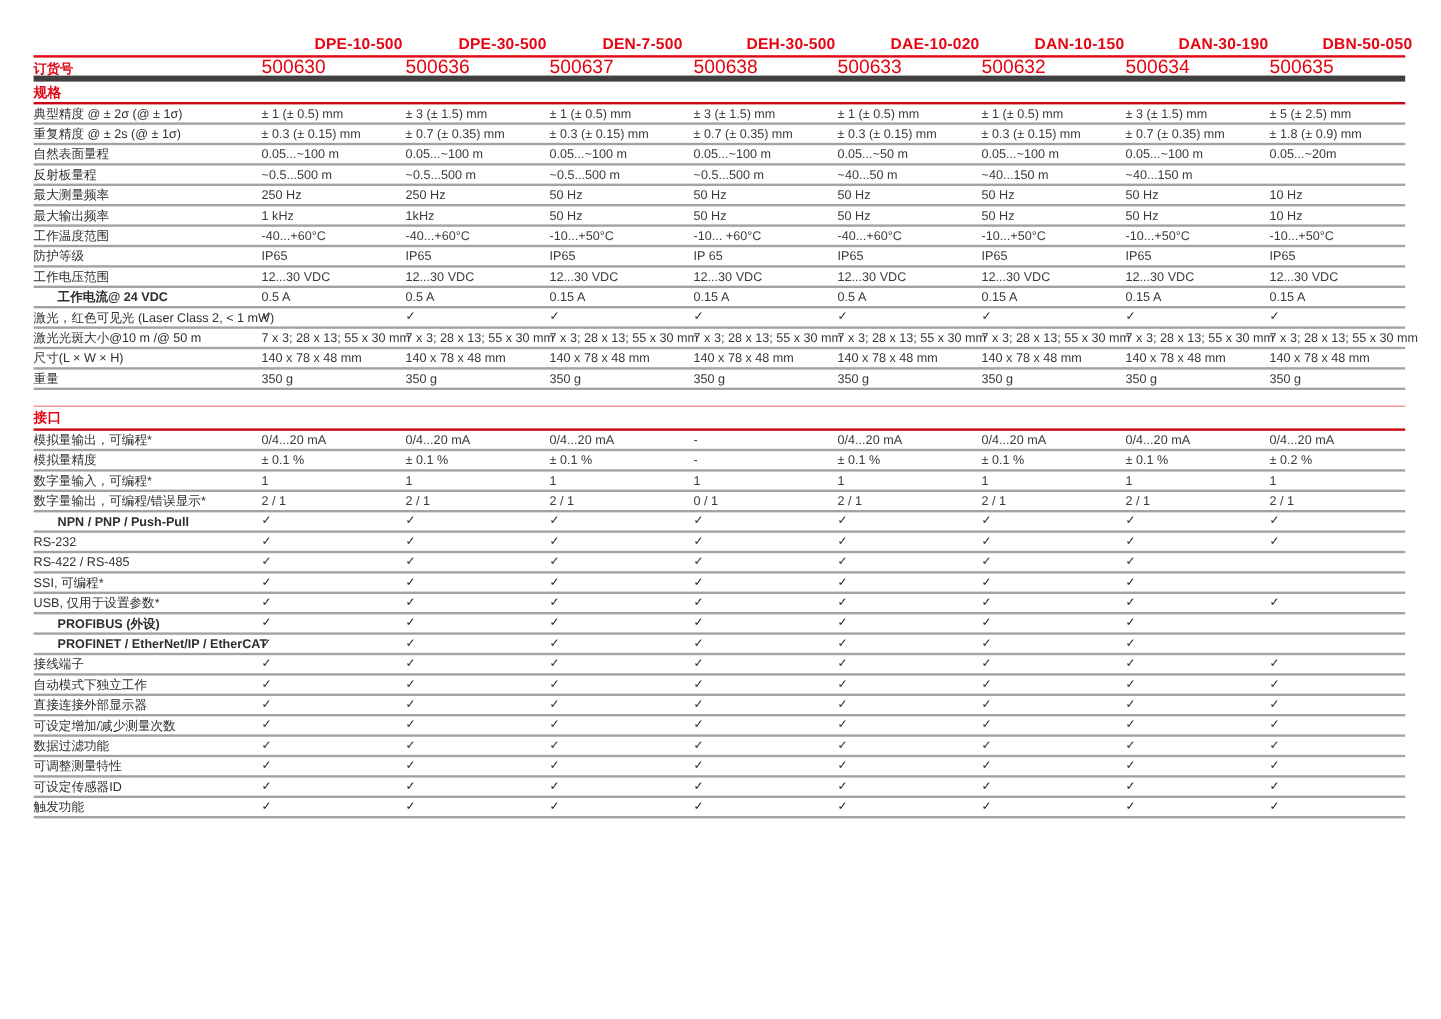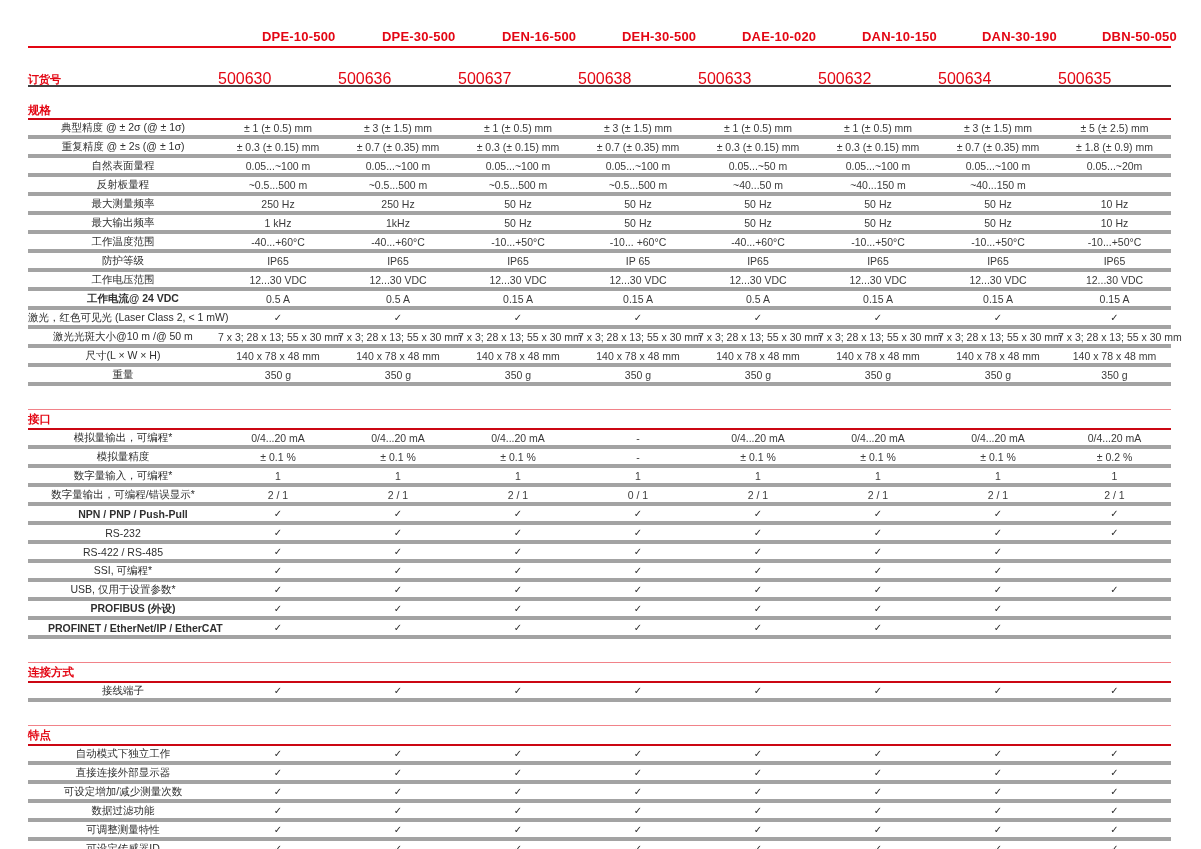--- a/index.html
+++ b/index.html
@@ -5,45 +5,45 @@
   html,body{margin:0;padding:0;background:#ffffff;}
   body{
     width:1201px;height:849px;position:relative;overflow:hidden;
     font-family:"Liberation Sans","DejaVu Sans",sans-serif;
     color:#3a3a3a;-webkit-font-smoothing:antialiased;
   }
   #table-root{position:absolute;left:28px;top:24px;width:1143px;}
   .grid-row{display:grid;grid-template-columns:190px repeat(7,120px) 113px;}
   .products-row{height:20px;align-items:end;border-bottom:2px solid #e30613;padding-bottom:2px;}
   .product-name{color:#e30613;font-weight:bold;font-size:13px;white-space:nowrap;letter-spacing:.2px;padding-left:44px;}
-  .order-row{height:15px;align-items:center;border-bottom:2px solid #404040;margin-top:22px;}
+  .order-row{height:15px;align-items:center;border-bottom:5px solid #404040;}
   .order-label{color:#e30613;font-weight:bold;font-size:11px;white-space:nowrap;}
   .order-cell{color:#e30613;font-size:16px;white-space:nowrap;}
   .section-header{
-    display:flex;align-items:center;height:18px;margin-top:23px;
+    display:flex;align-items:center;height:18px;margin-top:13px;
     color:#e30613;font-weight:bold;font-size:11.5px;
     border-top:1px solid rgba(227,6,19,.5);
     border-bottom:2px solid #cb0613;
   }
-  .section-header.first{height:15px;margin-top:16px;border-top:none;text-align:right;}
-  .data-row{height:15px;align-items:center;border-bottom:4px solid #a3a3a3;text-align:center;}
+  .section-header.first{height:15px;margin-top:2px;border-top:none;text-align:right;}
+  .data-row{height:15px;align-items:center;border-bottom:2px solid #a3a3a3;}
   .row-label{font-size:10.5px;color:#2f2f2f;white-space:nowrap;overflow:visible;}
   .row-label.indent{padding-left:20px;font-weight:bold;}
   .cell{font-size:10.5px;color:#3a3a3a;white-space:nowrap;overflow:visible;}
   .cell.check{font-size:10px;color:#2b2b2b;}
 </style>
 </head>
 <body>
 
 <div id="table-root">
     <div class="grid-row products-row">
       <div></div>
       <div class="product-name">DPE-10-500</div>
       <div class="product-name">DPE-30-500</div>
-      <div class="product-name">DEN-16-500</div>
+      <div class="product-name">DEN-7-500</div>
       <div class="product-name">DEH-30-500</div>
       <div class="product-name">DAE-10-020</div>
       <div class="product-name">DAN-10-150</div>
       <div class="product-name">DAN-30-190</div>
       <div class="product-name">DBN-50-050</div>
     </div>
     <div class="grid-row order-row">
       <div class="order-label">订货号</div>
       <div class="order-cell">500630</div>
       <div class="order-cell">500636</div>
@@ -324,33 +324,31 @@
       <div class="row-label indent">PROFINET / EtherNet/IP / EtherCAT</div>
       <div class="cell check">✓</div>
       <div class="cell check">✓</div>
       <div class="cell check">✓</div>
       <div class="cell check">✓</div>
       <div class="cell check">✓</div>
       <div class="cell check">✓</div>
       <div class="cell check">✓</div>
       <div class="cell"></div>
     </div>
-    <div class="section-header">连接方式</div>
     <div class="grid-row data-row">
       <div class="row-label">接线端子</div>
       <div class="cell check">✓</div>
       <div class="cell check">✓</div>
       <div class="cell check">✓</div>
       <div class="cell check">✓</div>
       <div class="cell check">✓</div>
       <div class="cell check">✓</div>
       <div class="cell check">✓</div>
       <div class="cell check">✓</div>
     </div>
-    <div class="section-header">特点</div>
     <div class="grid-row data-row">
       <div class="row-label">自动模式下独立工作</div>
       <div class="cell check">✓</div>
       <div class="cell check">✓</div>
       <div class="cell check">✓</div>
       <div class="cell check">✓</div>
       <div class="cell check">✓</div>
       <div class="cell check">✓</div>
       <div class="cell check">✓</div>
       <div class="cell check">✓</div>

